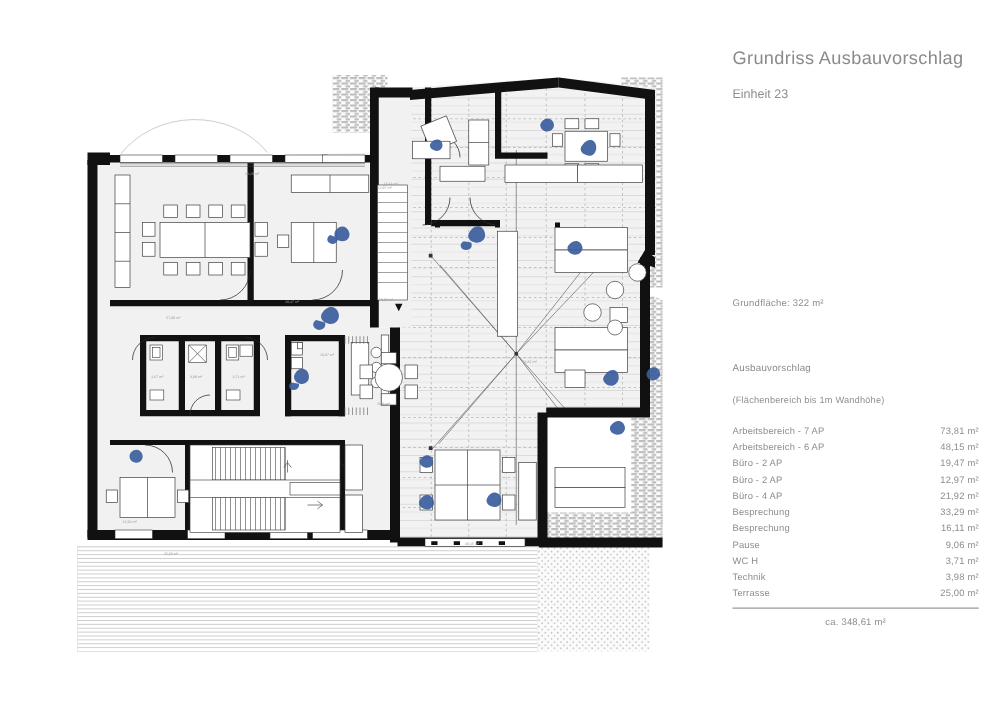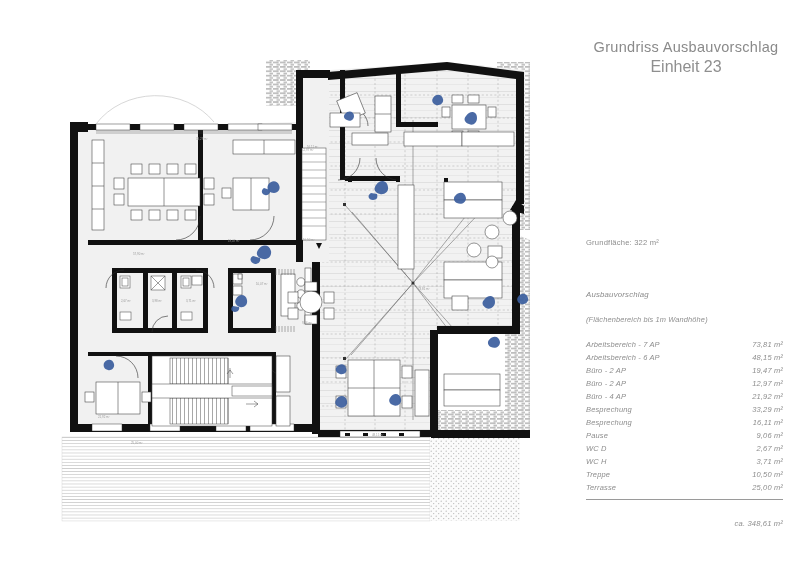--- a/index.html
+++ b/index.html
@@ -2,35 +2,35 @@
 <html><head>
 <meta charset="utf-8">
 <style>
   html,body{margin:0;padding:0;background:#ffffff;}
   body{width:800px;height:566px;overflow:hidden;
        font-family:"Liberation Sans", sans-serif;}
   #page{position:relative;width:800px;height:566px;background:#fff;}
 
   
   #info{position:absolute;left:586px;top:38px;width:200px;color:#8d8d8d;}
-  #title-block{text-align:center;}
+  #title-block{text-align:left;}
   #doc-title{font-size:14.5px;letter-spacing:.3px;color:#8a8a8a;line-height:1.25;}
-  #doc-subtitle{font-size:16px;color:#8f8f8f;margin-top:2px;}
+  #doc-subtitle{font-size:10px;color:#8f8f8f;margin-top:14px;}
 
   #gross{position:absolute;left:0;top:200px;font-size:7.6px;color:#8d8d8d;letter-spacing:.2px;}
 
-  #schedule{position:absolute;left:0;top:252px;width:200px;font-style:italic;}
+  #schedule{position:absolute;left:0;top:252px;width:200px;}
   #sched-head{font-size:7.8px;color:#8a8a8a;letter-spacing:.2px;}
   #sched-sub{font-size:7.4px;color:#8f8f8f;letter-spacing:.15px;margin-top:16px;}
   #sched-table{margin-top:14px;width:197px;border-collapse:collapse;}
   #sched-table td{font-size:7.5px;color:#8d8d8d;padding:0.9px 0;letter-spacing:.15px;
                   line-height:1.5;}
   #sched-table td.val{text-align:right;white-space:nowrap;}
   #total-rule{margin-top:5px;width:197px;height:1px;background:#9a9a9a;}
-  #total-row{margin-top:19px;width:197px;text-align:right;font-size:7.6px;color:#8d8d8d;
+  #total-row{margin-top:6px;width:197px;text-align:center;font-size:7.6px;color:#8d8d8d;
              letter-spacing:.15px;}
 
   
   #plan{position:absolute;left:0;top:0;}
 </style>
 </head>
 <body>
 
 <div id="page">
 
@@ -516,30 +516,26 @@
             </tr>
             <tr>
               <td>Besprechung</td>
               <td class="val">16,11 m²</td>
             </tr>
             <tr>
               <td>Pause</td>
               <td class="val">9,06 m²</td>
             </tr>
             <tr>
-              <td>WC D</td>
-              <td class="val">2,67 m²</td>
-            </tr>
-            <tr>
               <td>WC H</td>
               <td class="val">3,71 m²</td>
             </tr>
             <tr>
-              <td>Treppe</td>
-              <td class="val">10,50 m²</td>
+              <td>Technik</td>
+              <td class="val">3,98 m²</td>
             </tr>
             <tr>
               <td>Terrasse</td>
               <td class="val">25,00 m²</td>
             </tr>
           </tbody>
       </table>
       <div id="total-rule"></div>
       <div id="total-row">ca. 348,61 m²</div>
     </div>

